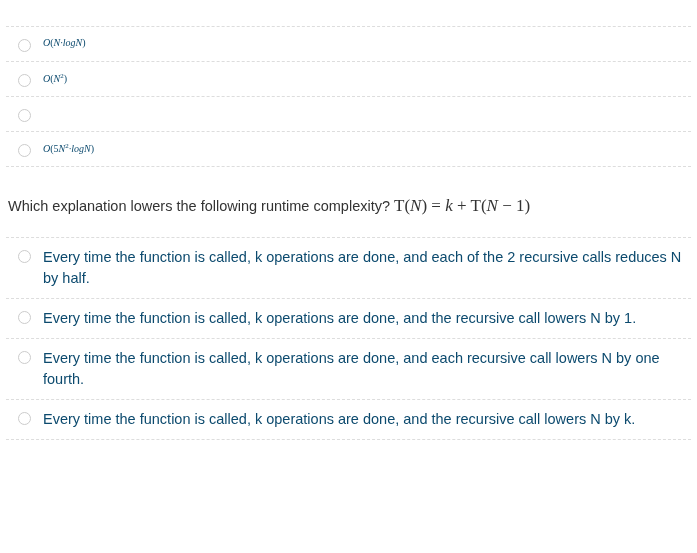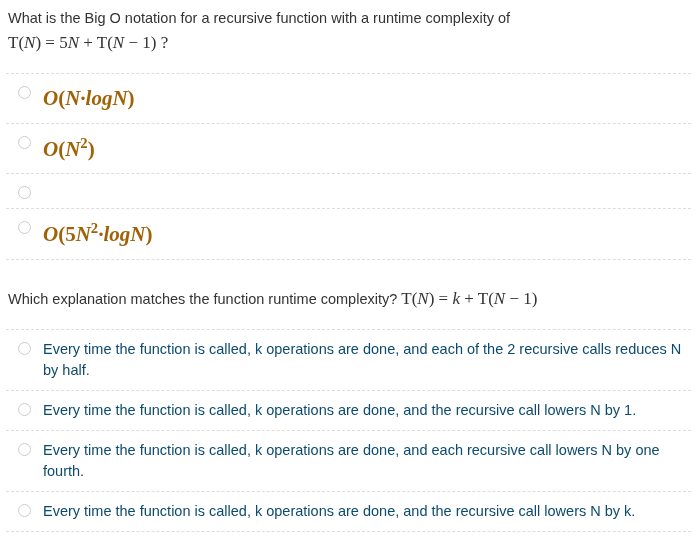--- a/index.html
+++ b/index.html
@@ -40,35 +40,30 @@
     background: #fff;
   }
   .option-label {
     flex: 1 1 auto;
     color: #0c4a6e;
     line-height: 1.45;
   }
   .math {
     font-family: "Times New Roman", serif;
     font-style: italic;
-    font-size: 21px;
-    color: #a16207;
-    font-weight: bold;
+    font-size: 10px;
+    color: #0c4a6e;
   }
   .math sup { font-size: 0.7em; font-style: normal; }
   .q2-text { margin-top: 6px; padding: 0 2px; }
 </style>
 </head>
 <body>
 
 <div class="question-block">
-  <div class="question-text">
-    <span>What is the Big O notation for a recursive function with a runtime complexity of</span><br>
-    <span class="formula"><span class="up">T(</span>N<span class="up">) = 5</span>N <span class="up">+ T(</span>N <span class="up">− 1) ?</span></span>
-  </div>
   <div class="options">
 
     <div class="option-row">
       <div class="radio"></div>
       <div class="option-label math">O<span style="font-style:normal">(</span>N·logN<span style="font-style:normal">)</span></div>
     </div>
 
     <div class="option-row">
       <div class="radio"></div>
       <div class="option-label math">O<span style="font-style:normal">(</span>N<sup>2</sup><span style="font-style:normal">)</span></div>
@@ -81,21 +76,21 @@
     <div class="option-row">
       <div class="radio"></div>
       <div class="option-label math">O<span style="font-style:normal">(</span><span style="font-style:normal">5</span>N<sup>2</sup>·logN<span style="font-style:normal">)</span></div>
     </div>
 
   </div>
 </div>
 
 <div class="question-block">
   <div class="q2-text">
-    <span>Which explanation matches the function runtime complexity? </span><span class="formula"><span class="up">T(</span>N<span class="up">) = </span>k <span class="up">+ T(</span>N <span class="up">− 1)</span></span>
+    <span>Which explanation lowers the following runtime complexity? </span><span class="formula"><span class="up">T(</span>N<span class="up">) = </span>k <span class="up">+ T(</span>N <span class="up">− 1)</span></span>
   </div>
   <div class="options">
 
     <div class="option-row">
       <div class="radio"></div>
       <div class="option-label">Every time the function is called, k operations are done, and each of the 2 recursive calls reduces N by half.</div>
     </div>
 
     <div class="option-row">
       <div class="radio"></div>

